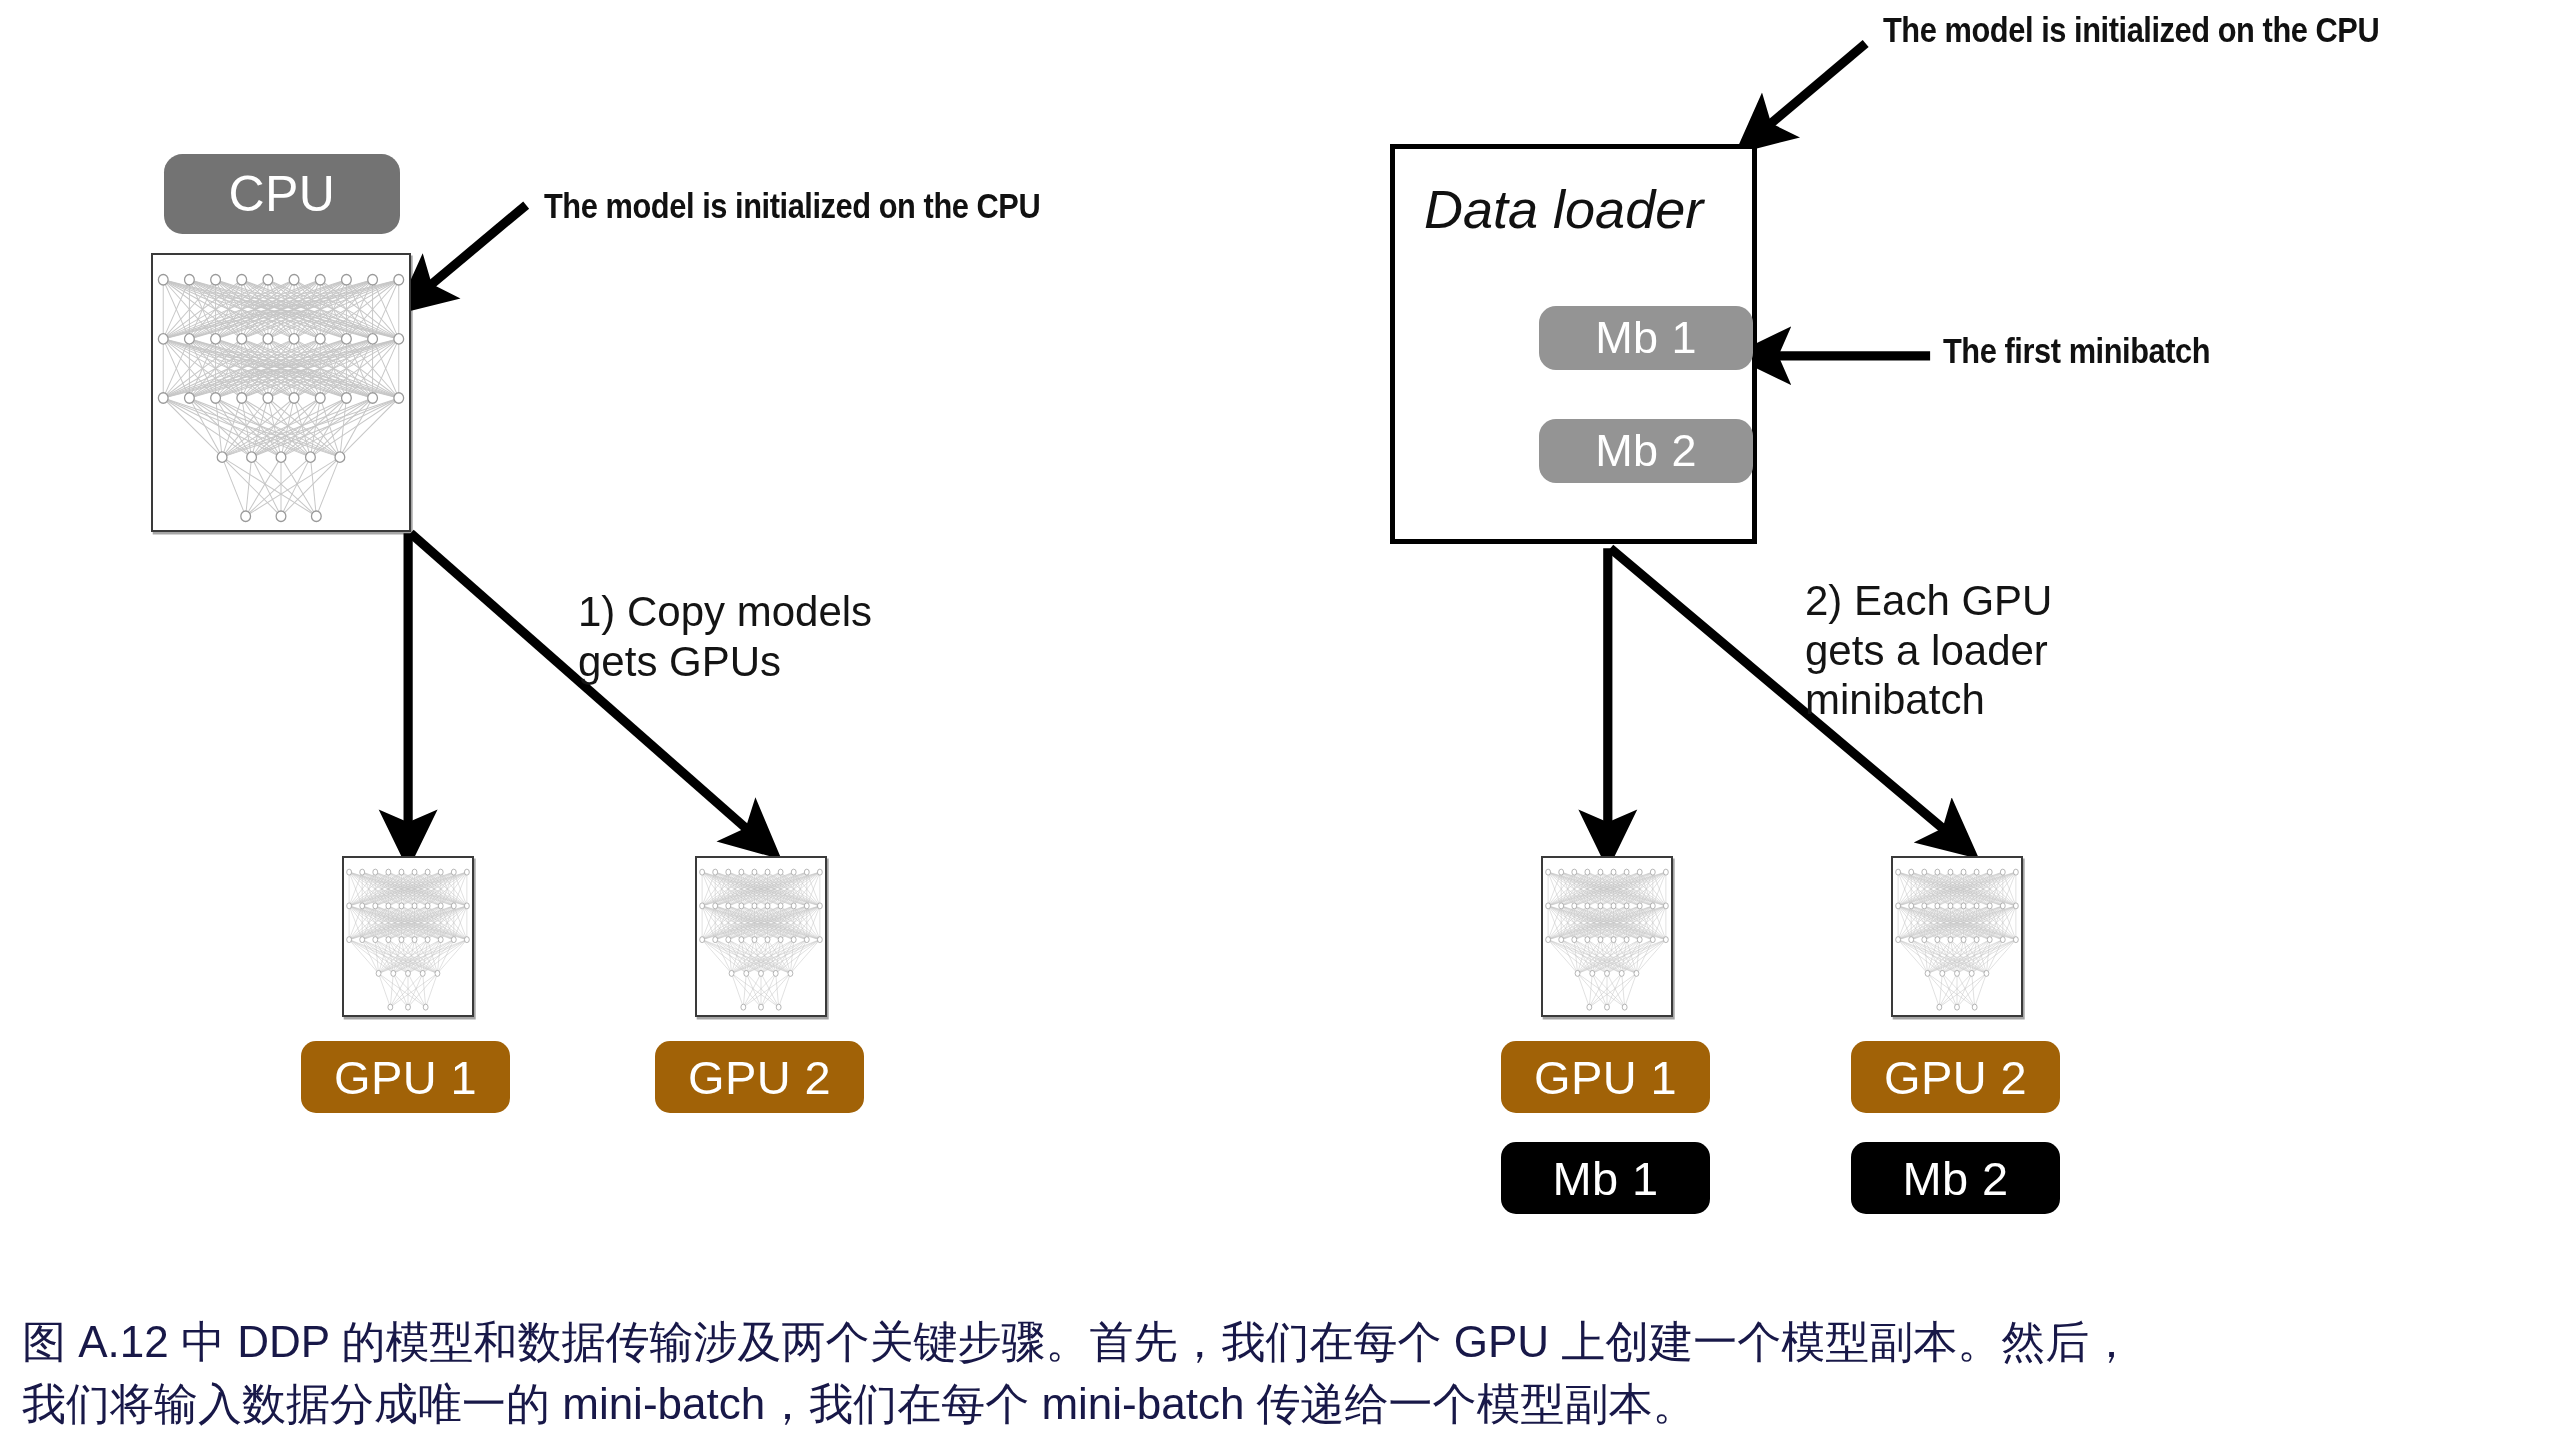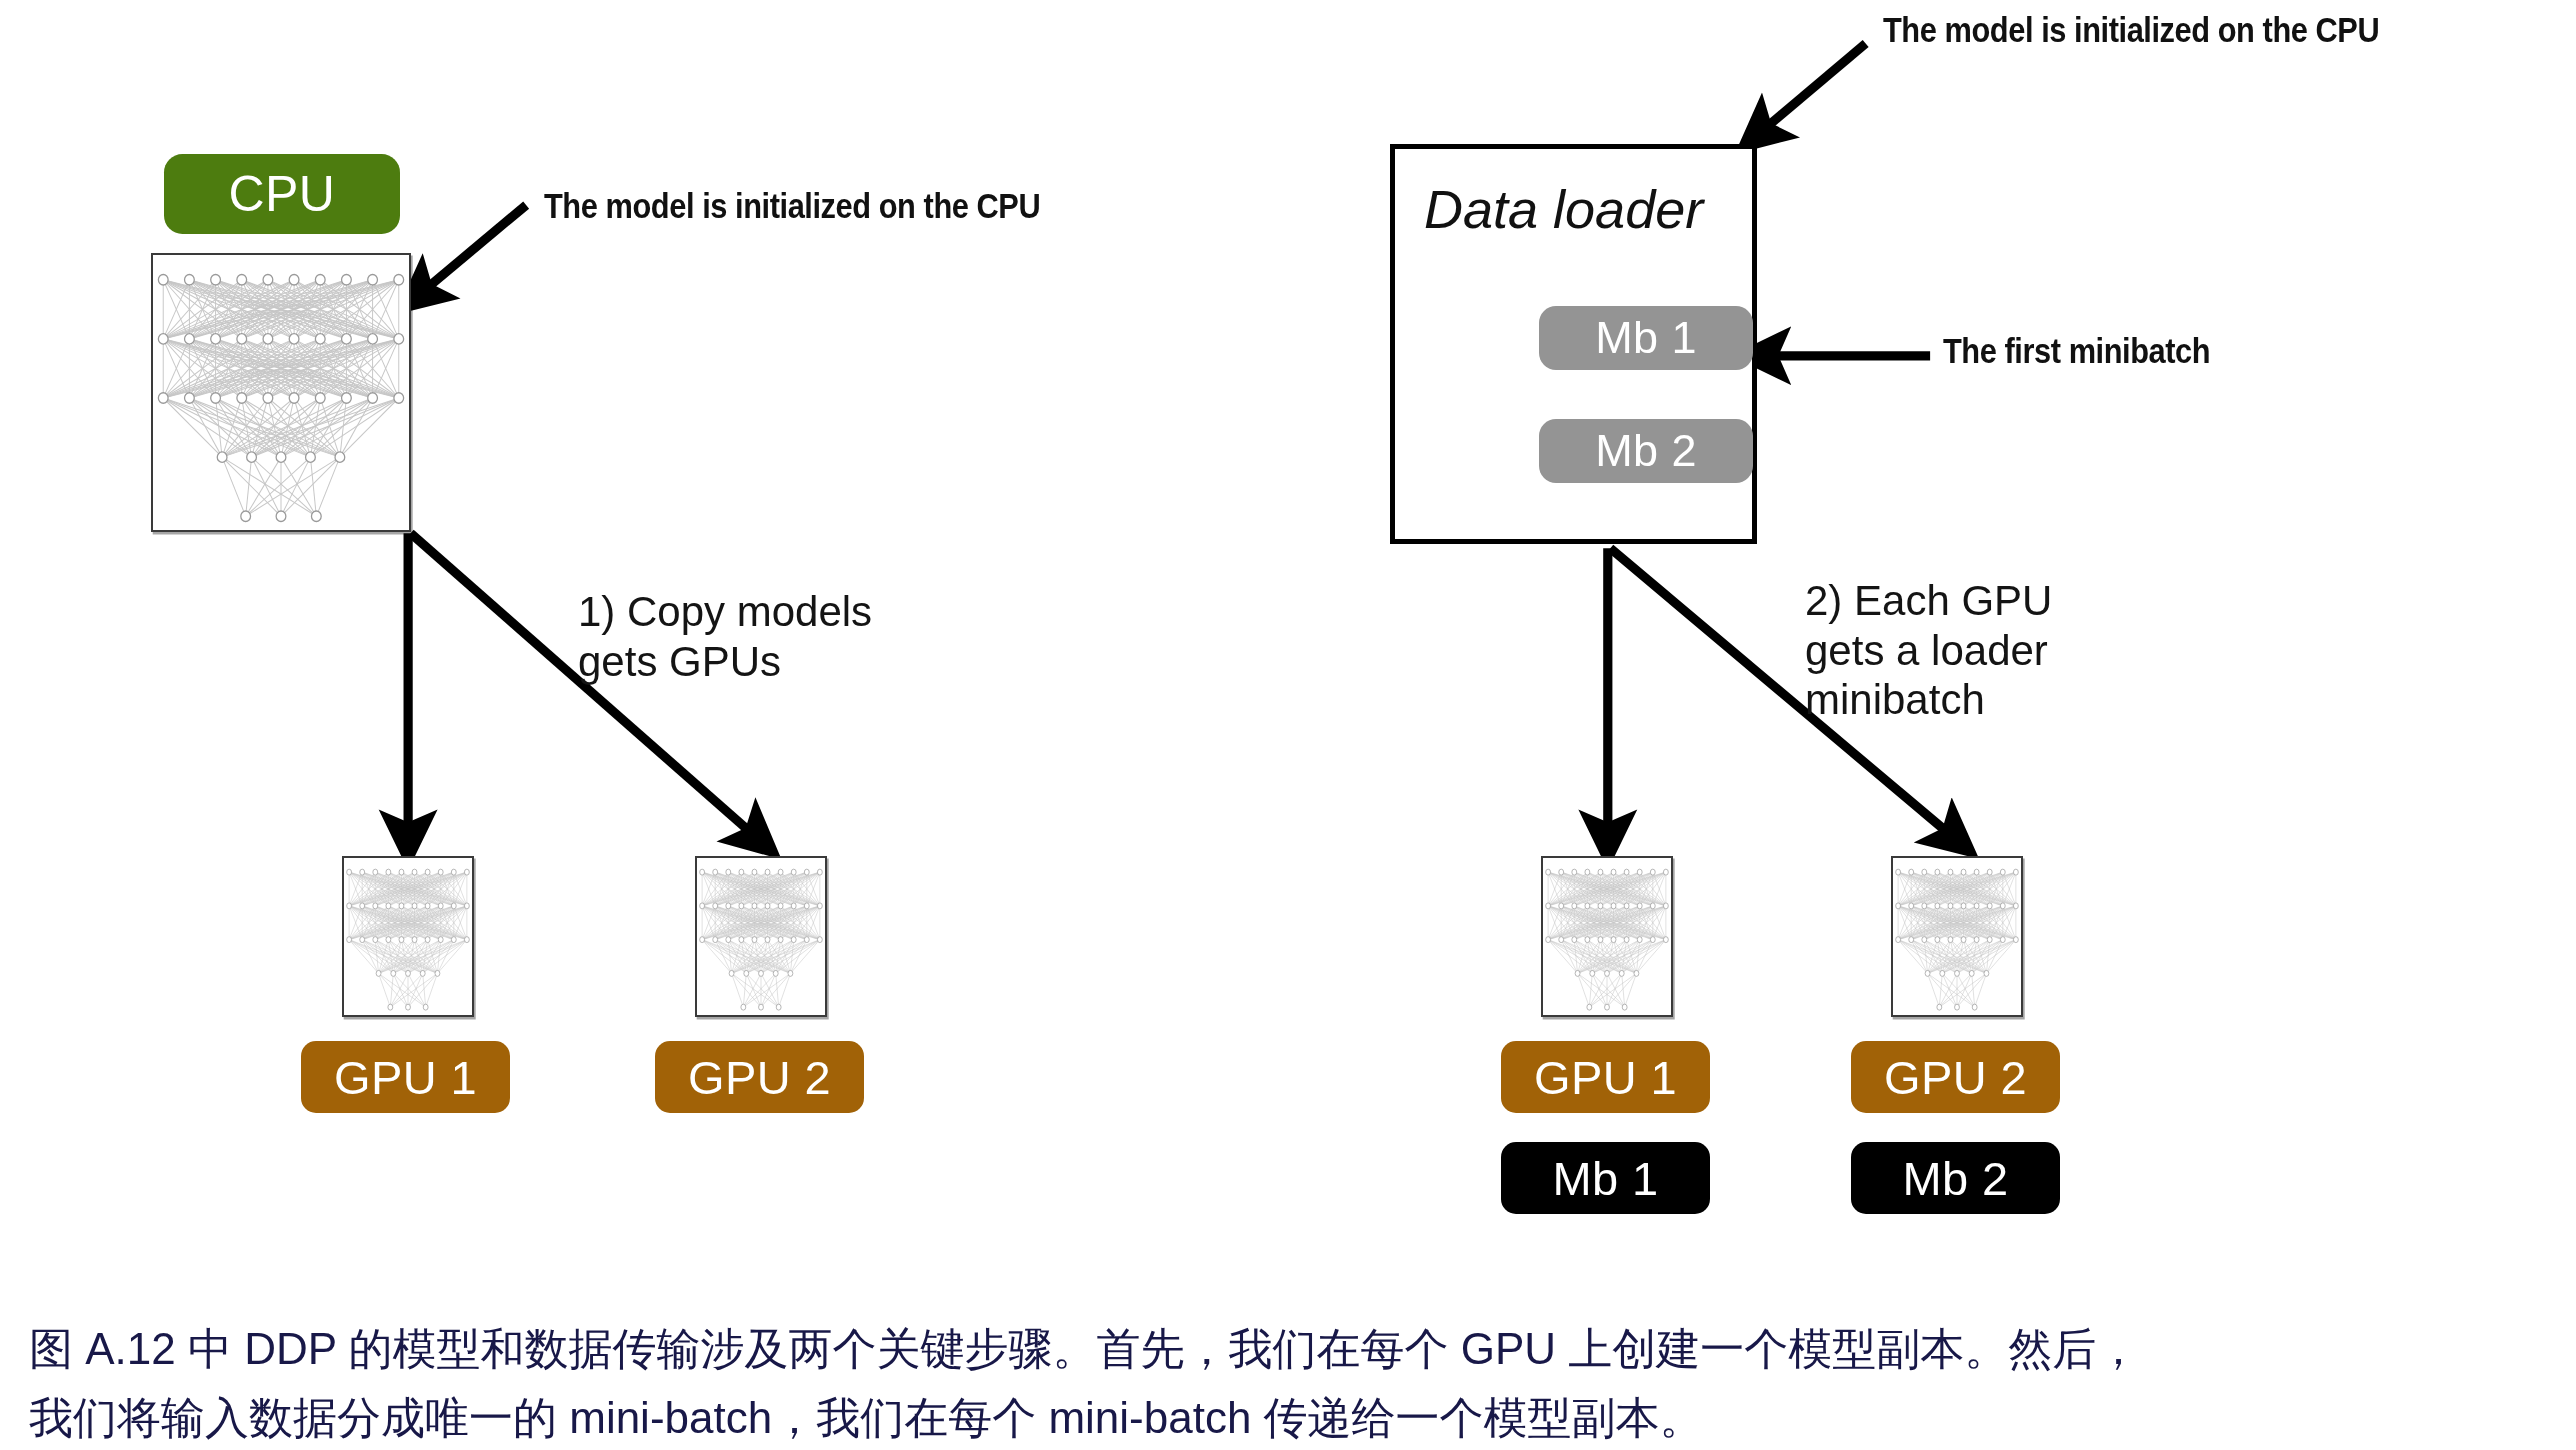--- a/index.html
+++ b/index.html
@@ -34,21 +34,21 @@
     justify-content: center;
     box-sizing: border-box;
     font-family: "Liberation Sans", sans-serif;
     color: #ffffff;
     letter-spacing: 0.4px;
     white-space: nowrap;
   }
   .pill-cpu {
     left: 164px; top: 154px;
     width: 236px; height: 80px;
-    background: #4d7c0f;
+    background: #737373;
     border-radius: 18.4px;
     font-size: 50px;
     align-items: center;
   }
   .pill-gpu {
     background: #a16207;
     border-radius: 15px;
     font-size: 47px;
   }
   .pill-gpu-l1 { left: 301px;  top: 1041px; width: 209px; height: 72px; }
@@ -141,21 +141,21 @@
     position: absolute;
     left: 0px; top: 1311px;
     width: 2576px;
     padding: 0 22px;
     box-sizing: border-box;
     color: #181848;
     font-family: "Liberation Sans", sans-serif;
     font-size: 44px;
     line-height: 1.42;
   }
-  #caption p { margin: 7px; }
+  #caption p { margin: 0; }
 </style>
 </head>
 <body>
 
 <div id="figure-root">
 
   <svg id="figure-svg" viewBox="0 0 3076 1560" xmlns="http://www.w3.org/2000/svg">
     <defs>
       <marker id="ah" markerWidth="7" markerHeight="7" refX="3.2" refY="3.5" orient="auto" markerUnits="strokeWidth">
         <path d="M0,0.3 L6.6,3.5 L0,6.7 L1.4,3.5 Z" fill="#000"></path>

